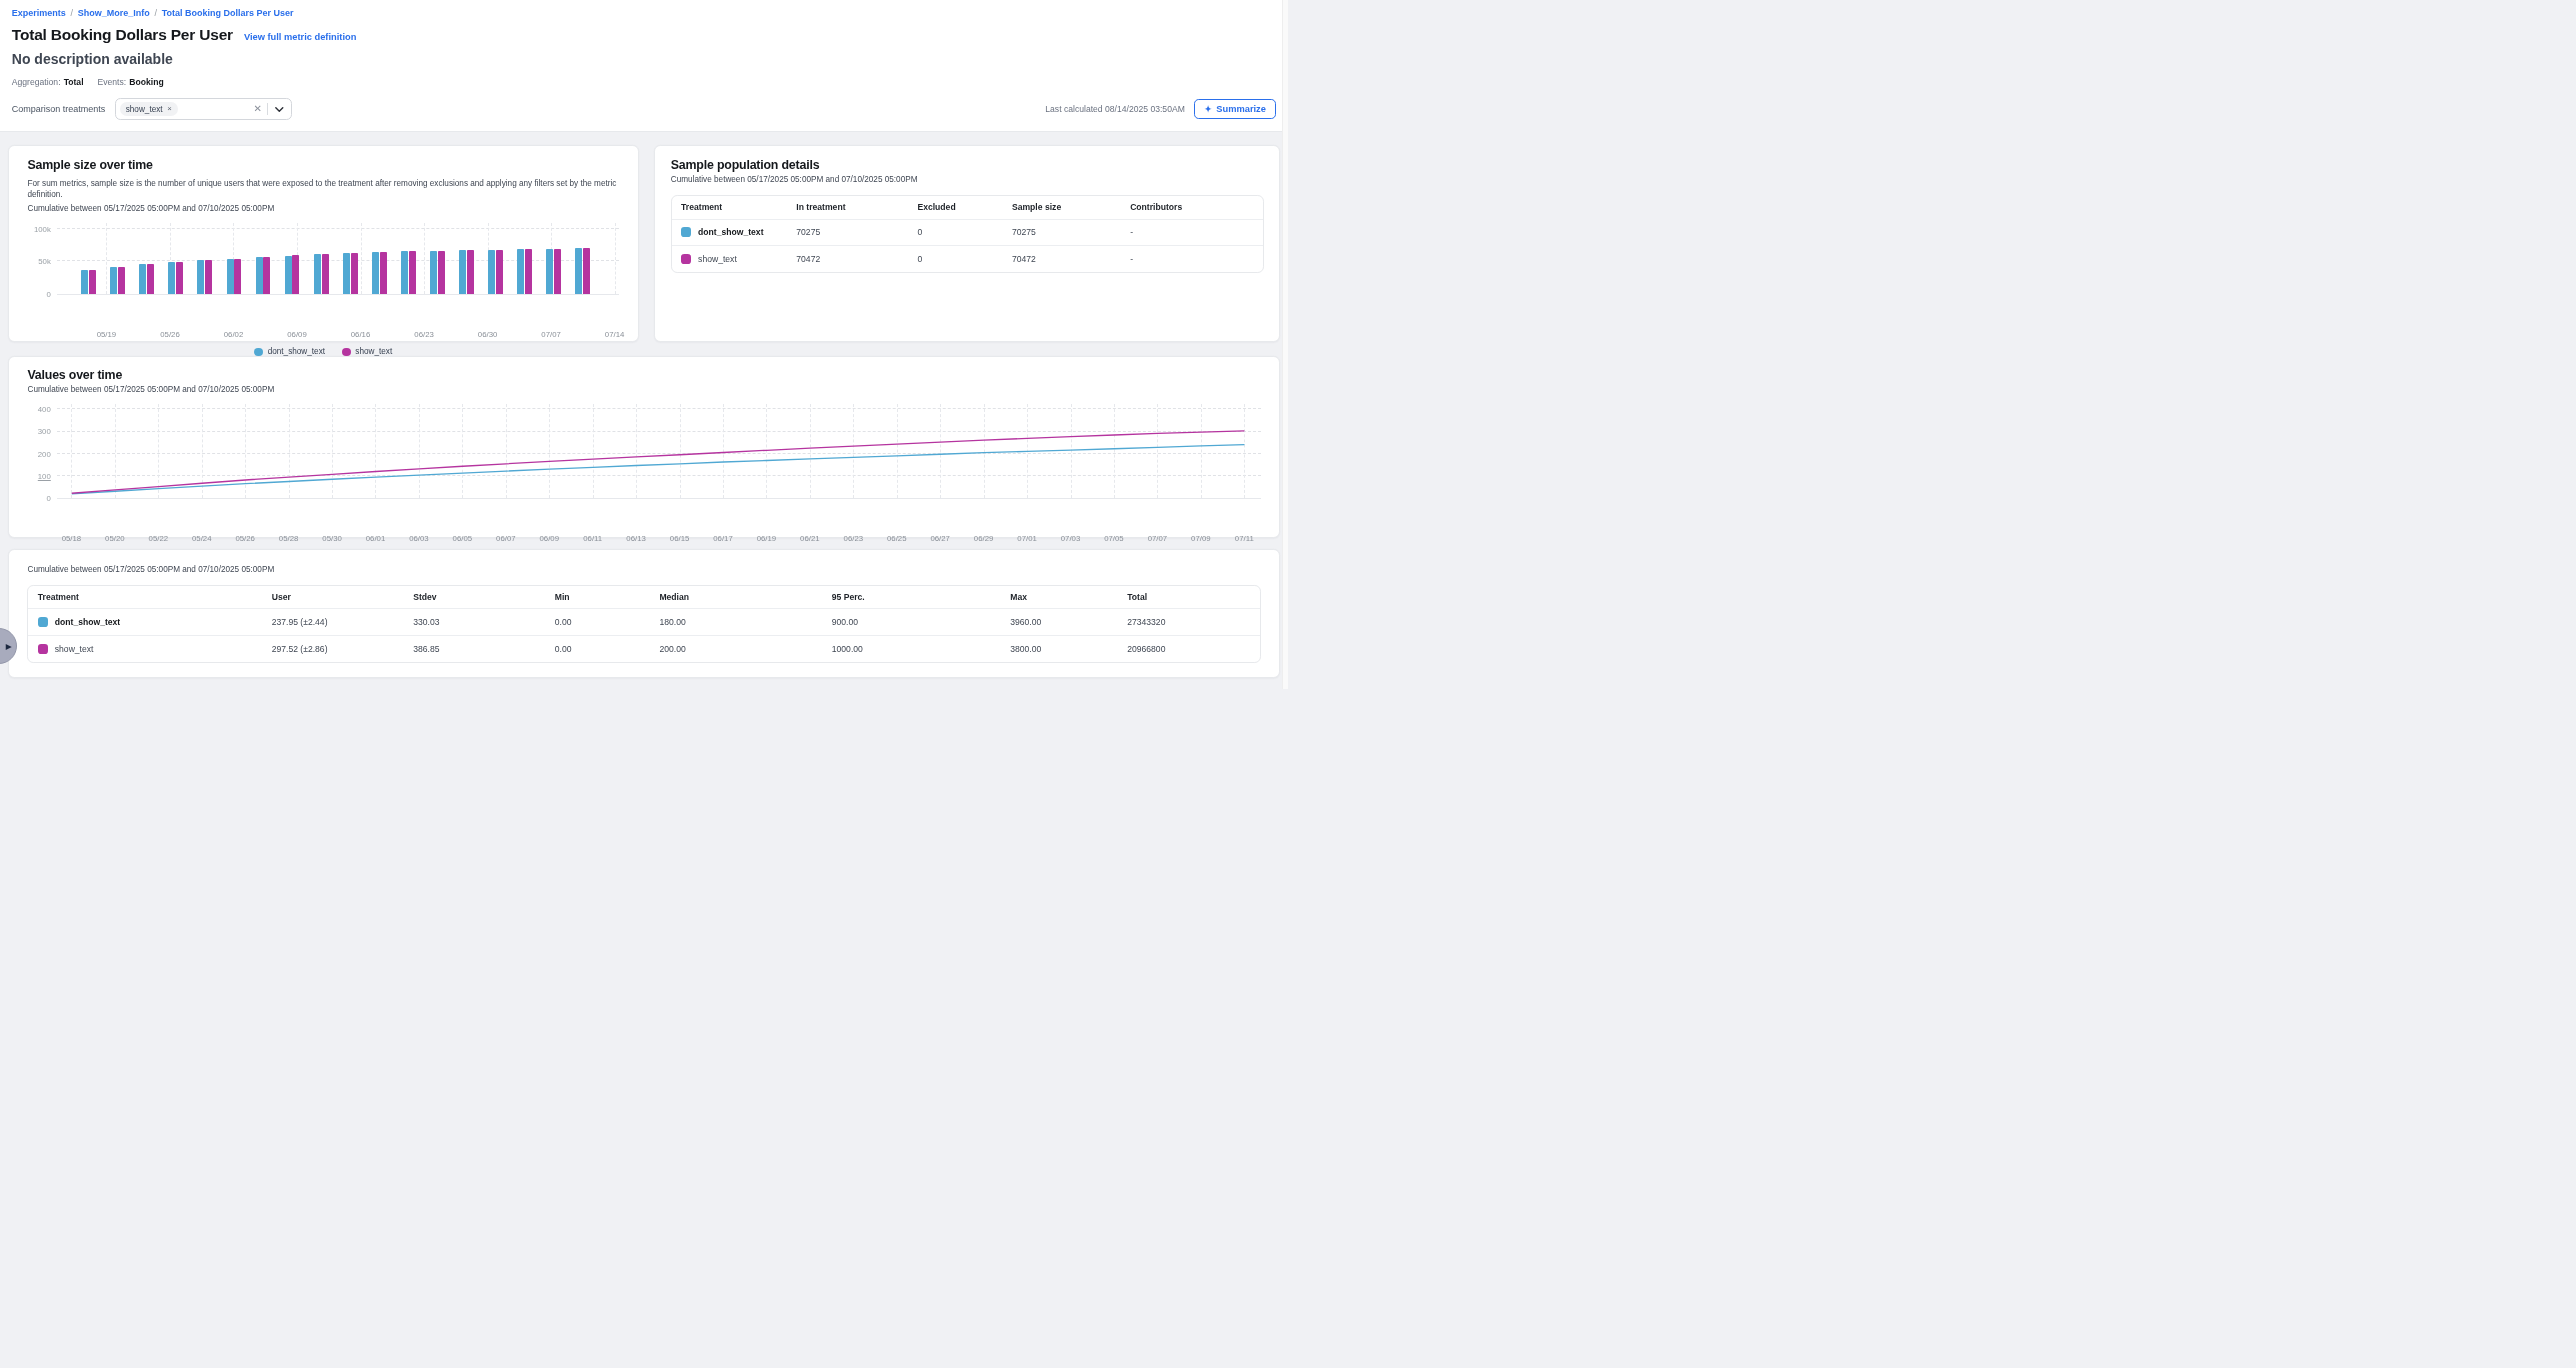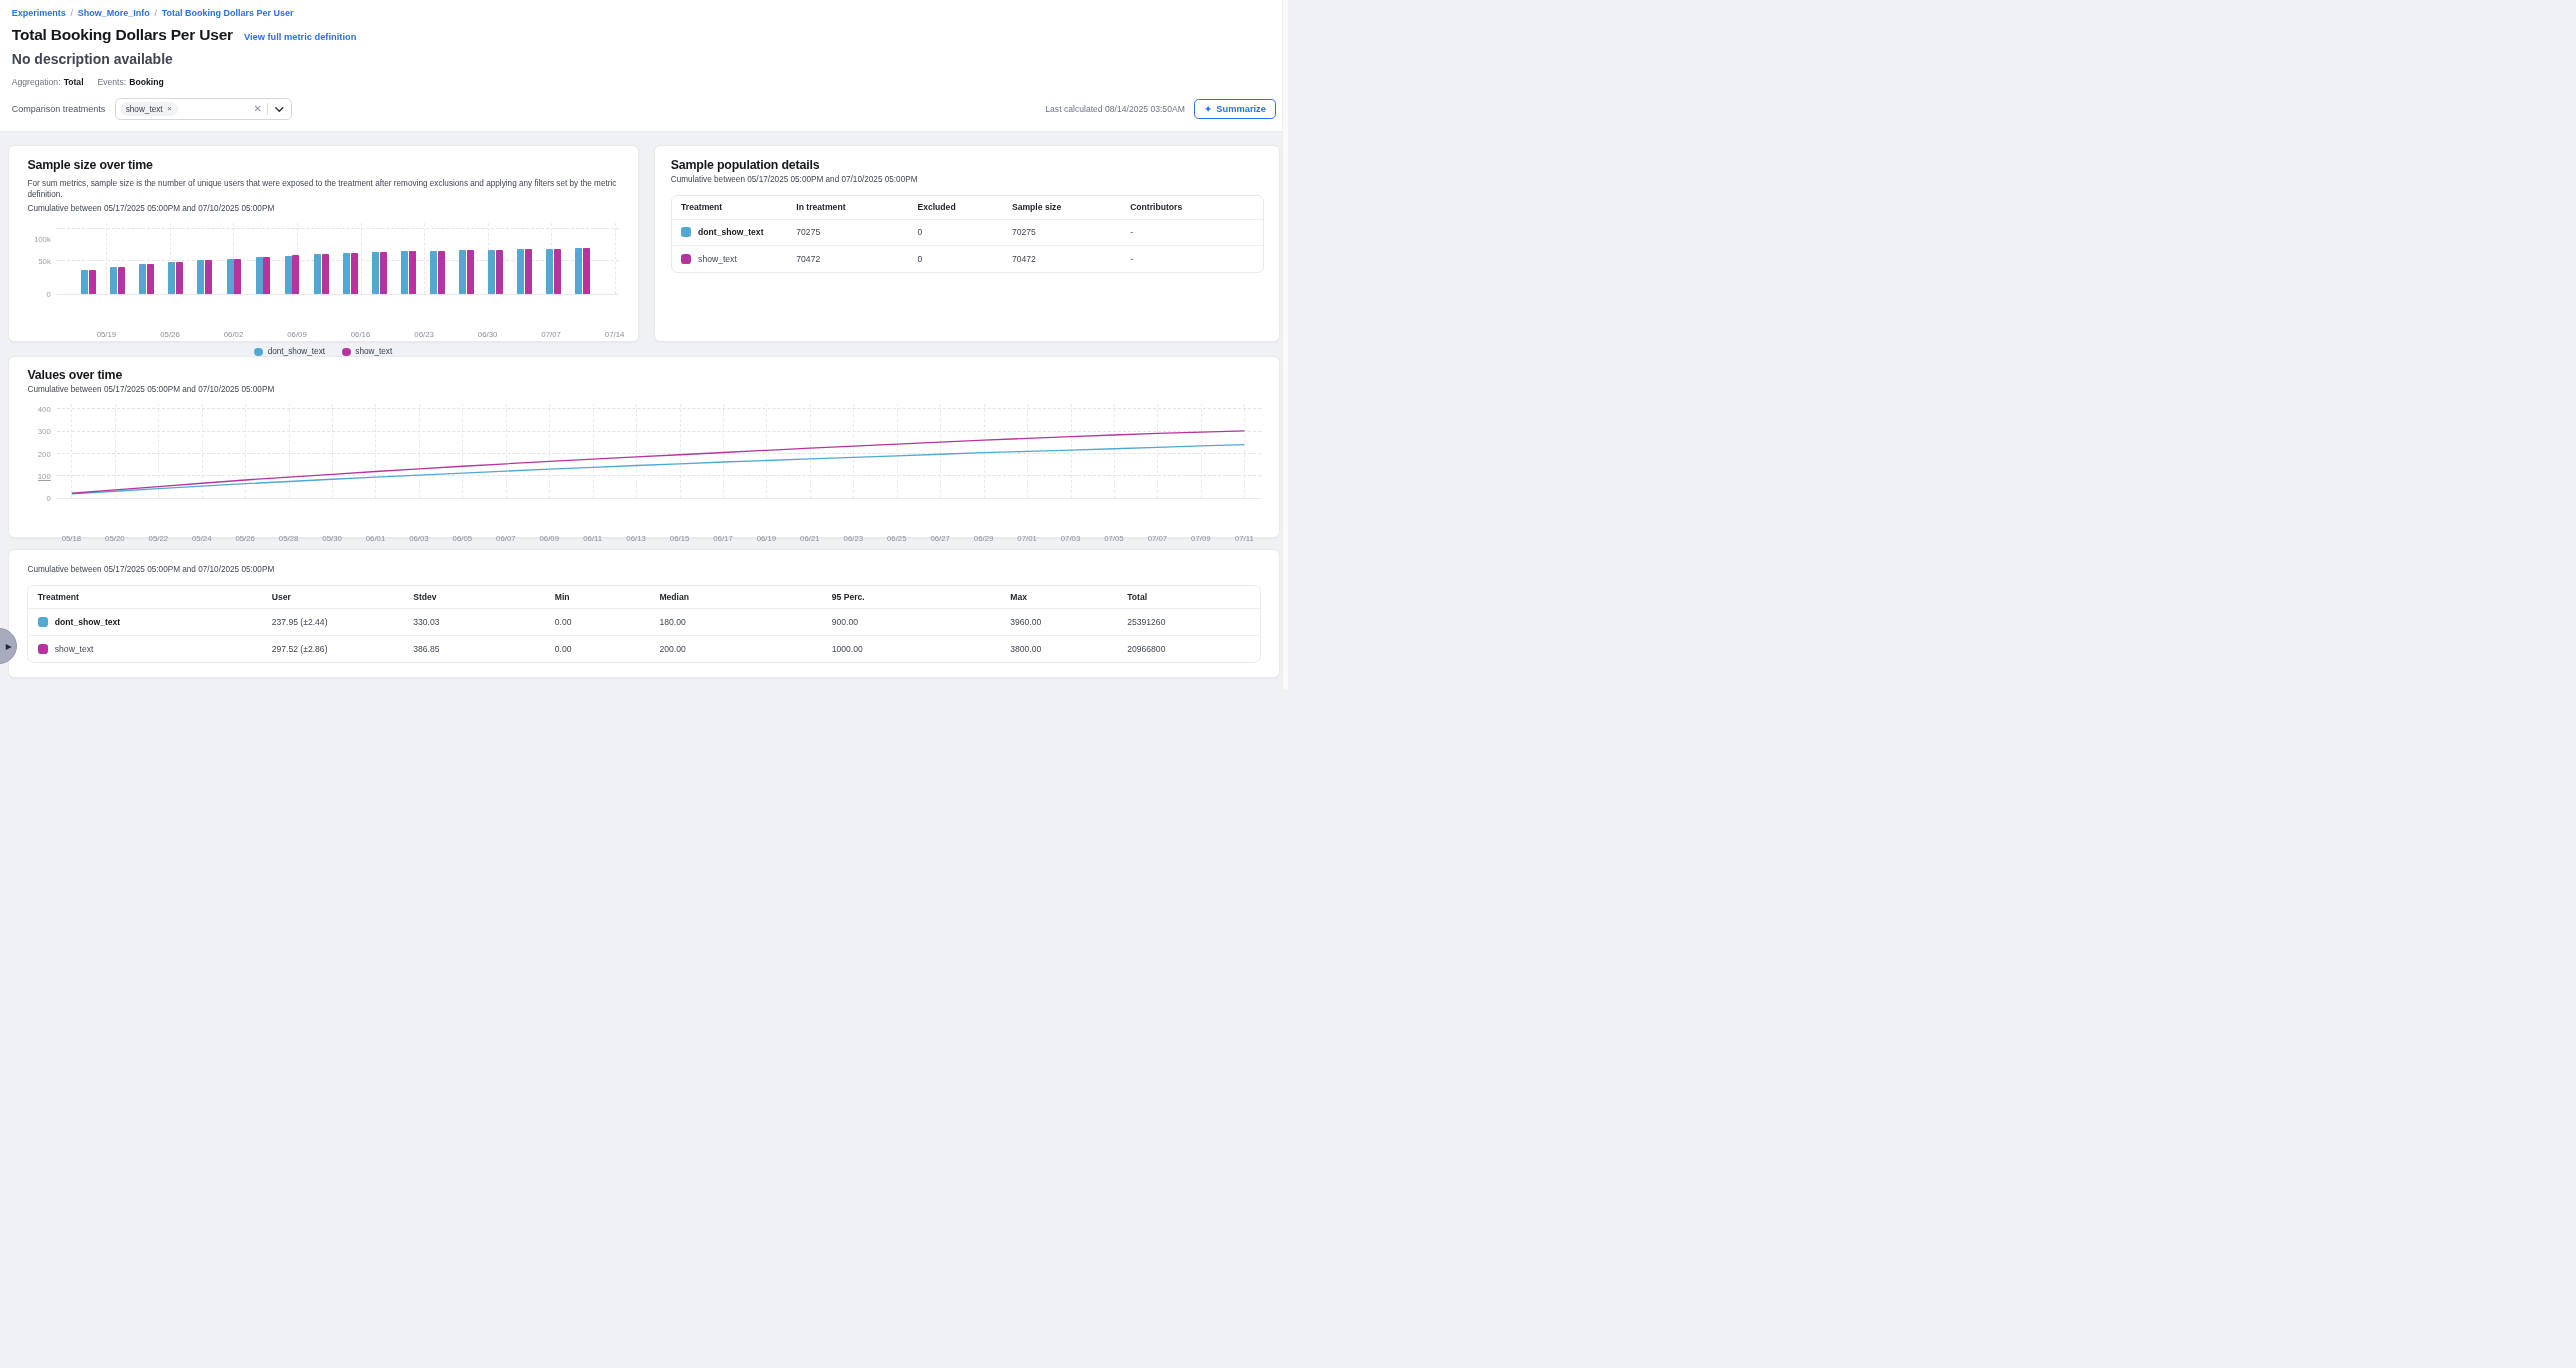--- a/index.html
+++ b/index.html
@@ -143,21 +143,21 @@
   <div class="cards-row">
 
     <section class="card card-sample">
       <h2 class="card-title">Sample size over time</h2>
       <p class="card-desc">For sum metrics, sample size is the number of unique users that were exposed to the treatment after removing exclusions and applying any filters set by the metric definition.</p>
       <p class="card-sub">Cumulative between 05/17/2025 05:00PM and 07/10/2025 05:00PM</p>
       <div class="chart-row">
         <div class="ylabels">
             <span style="bottom: -3.9px;">0</span>
             <span style="bottom: 29px;">50k</span>
-            <span style="bottom: 51px;">100k</span>
+            <span style="bottom: 61px;">100k</span>
           </div>
         <div class="plot plot-bars">
             <div class="hgrid" style="bottom: 33px;"></div>
             <div class="hgrid" style="bottom: 65px;"></div>
             <div class="vgrid" style="left: 8.8%;"></div>
             <div class="vgrid" style="left: 20.1%;"></div>
             <div class="vgrid" style="left: 31.4%;"></div>
             <div class="vgrid" style="left: 42.7%;"></div>
             <div class="vgrid" style="left: 54%;"></div>
             <div class="vgrid" style="left: 65.3%;"></div>
@@ -411,21 +411,21 @@
                   <span class="swatch" style="background: rgb(80, 168, 211);"></span>
                   <span class="tname bold">dont_show_text</span>
                 </div>
               </td>
               <td>237.95 (±2.44)</td>
               <td>330.03</td>
               <td>0.00</td>
               <td>180.00</td>
               <td>900.00</td>
               <td>3960.00</td>
-              <td>25391260</td>
+              <td>27343320</td>
             </tr>
             <tr>
               <td>
                 <div class="treat-cell">
                   <span class="swatch" style="background: rgb(181, 52, 159);"></span>
                   <span class="tname">show_text</span>
                 </div>
               </td>
               <td>297.52 (±2.86)</td>
               <td>386.85</td>

